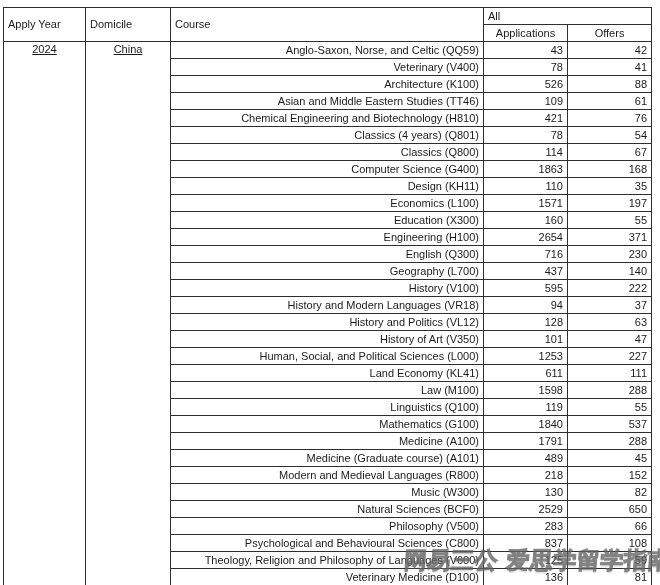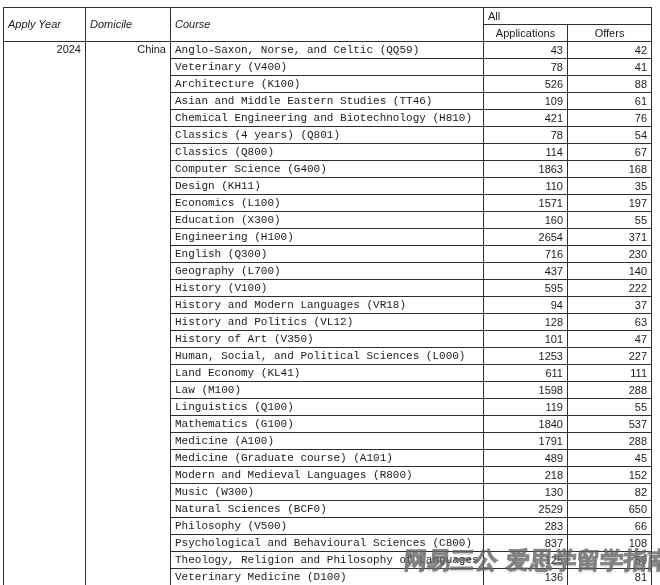--- a/index.html
+++ b/index.html
@@ -23,32 +23,33 @@
   .tbl th, .tbl td {
     border: 1px solid #2e2e2e;
     padding: 0 4px;
     height: 16px;
     line-height: 15px;
     font-weight: normal;
     overflow: hidden;
     white-space: nowrap;
   }
   .tbl thead th { vertical-align: middle; }
-  .th-left   { text-align: left; font-style: italic; }
+  .th-left   { text-align: left; }
   .th-center { text-align: left; }
   .hdr-merged { border-bottom: 2px solid #161616; }
   .hdr-sub    { border-bottom: 2px solid #161616; text-align: center; }
   tbody td { height: 16px; }
   .cell-year, .cell-dom {
     vertical-align: top;
     padding-top: 2px;
-    text-align: right;
+    text-align: center;
     border-bottom: none;
-  }
-  .cell-course { text-align: left; font-family: Liberation Mono, monospace; }
+    text-decoration: underline;
+  }
+  .cell-course { text-align: right; }
   .cell-num    { text-align: right; padding-right: 3px; }
 
   .watermark {
     position: absolute;
     left: 404px; top: 545px;
     font-size: 23px;
     font-weight: bold;
     white-space: nowrap;
     letter-spacing: 0.5px;
     color: rgba(130,130,130,0.16);

